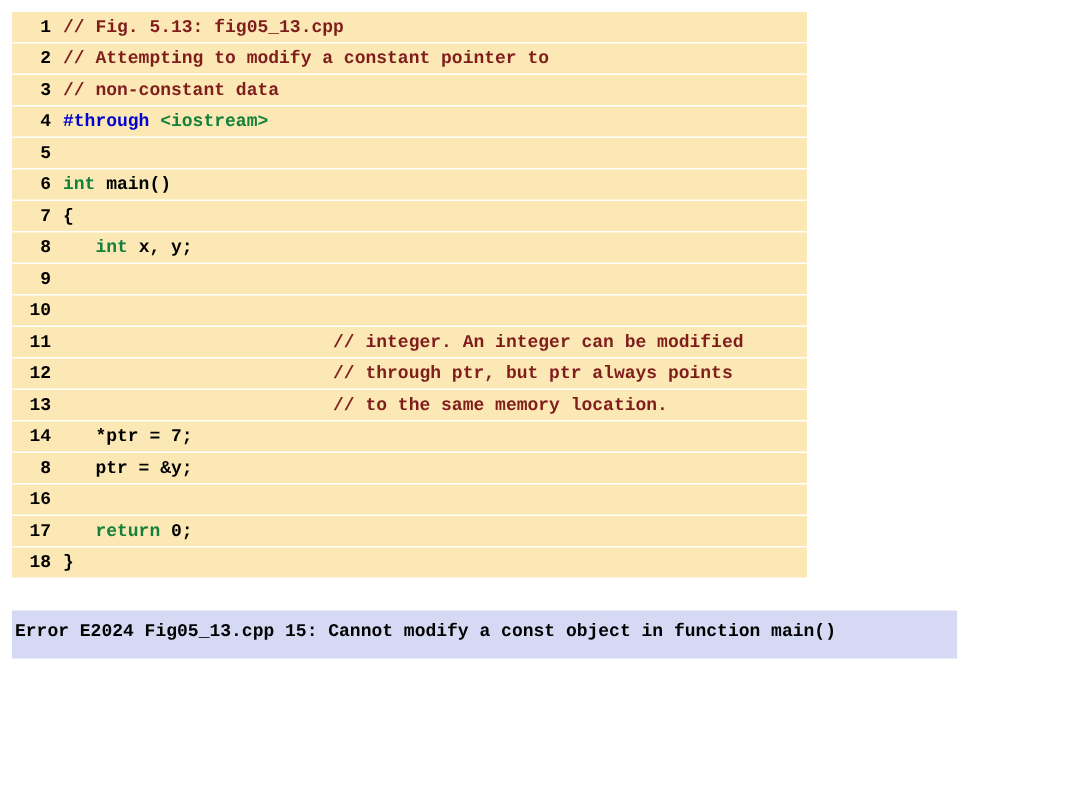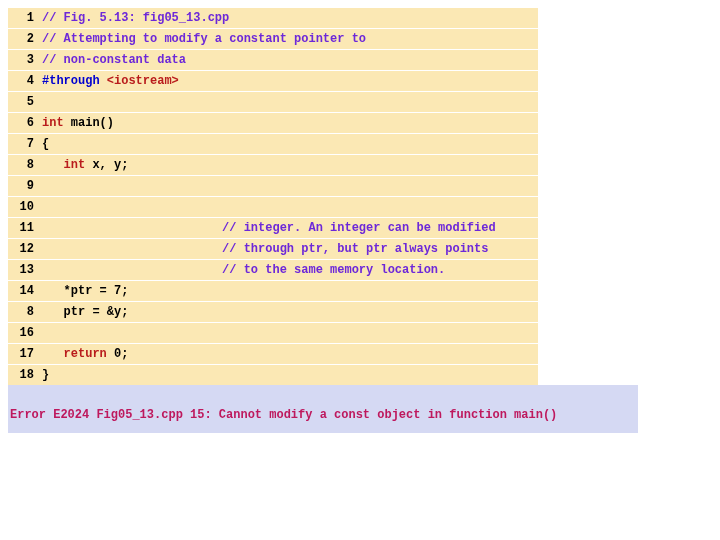--- a/index.html
+++ b/index.html
@@ -29,31 +29,32 @@
     text-align: right;
     padding-right: 6px;
     color: #000;
     flex-shrink: 0;
   }
   .codecell {
     padding-left: 2px;
     white-space: pre;
     color: #000;
   }
-  .kw { color: #b91c1c; text-align: center; }    
+  .kw { color: #15803d; text-align: center; }    
   .pp { color: #0000d0; }    
-  .cm { color: #6d28d9; }    
+  .cm { color: #7f1d1d; }    
   .error-block {
     background: #d5d9f3;
     width: 620px;
-    padding: 22px 8px 10px 2px;
+    margin-top: 22px;
+    padding: 6px 8px 10px 2px;
     font-family: "Courier New", monospace;
     font-size: 12px;
     font-weight: bold;
-    color: #be185d;
+    color: #000000;
     line-height: 1.35;
   }
 </style>
 </head>
 <body>
 
 <div class="code-block" id="code-listing">
     <div class="code-row">
       <div class="lineno">1</div>
       <div class="codecell"><span class="cm">// Fig. 5.13: fig05_13.cpp</span></div>

